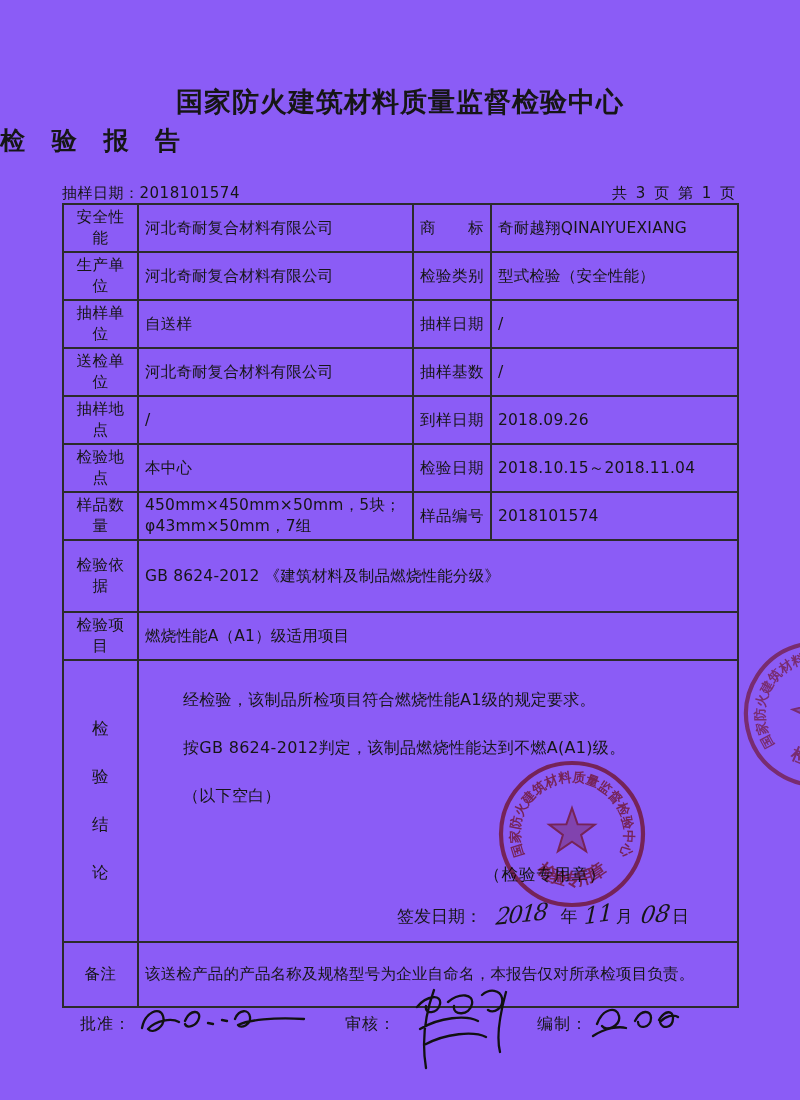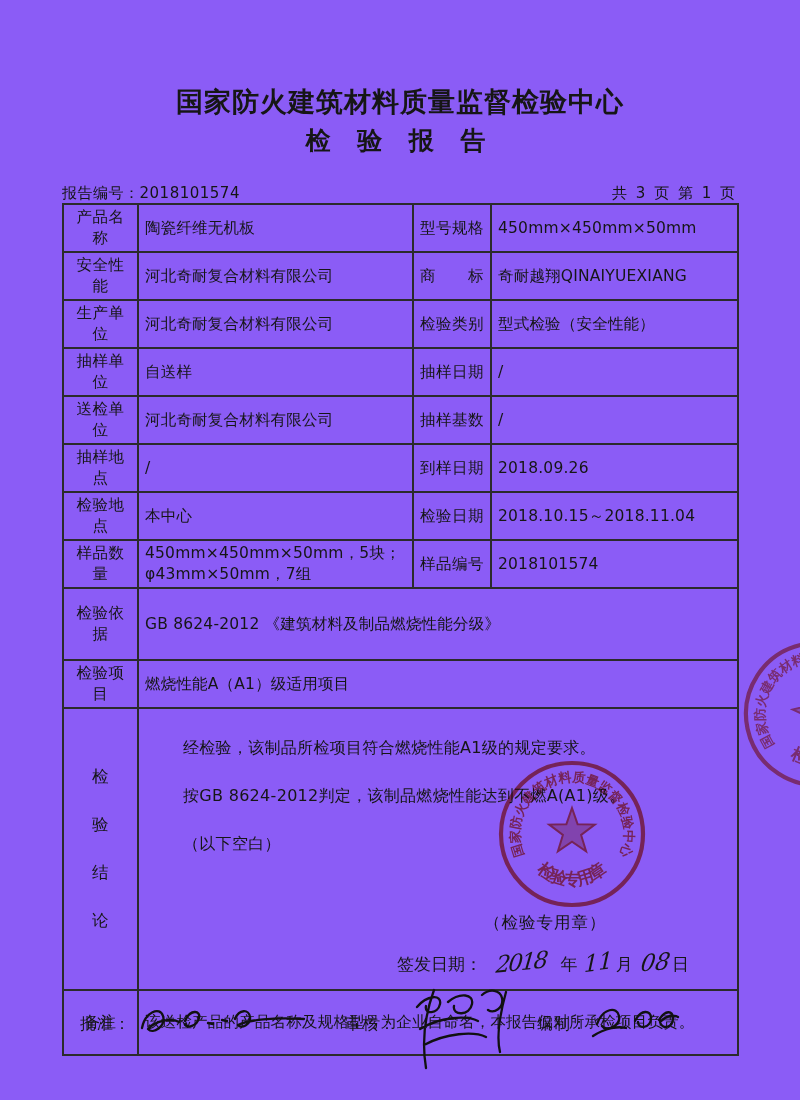--- a/index.html
+++ b/index.html
@@ -9,21 +9,21 @@
     background:#8b5cf6; overflow:hidden;
     font-family:"DejaVu Sans", sans-serif; color:#1c1c1c;
   }
   
   .org-title {
     position:absolute; top:84px; left:0; width:800px;
     text-align:center; font-size:27px; font-weight:bold; letter-spacing:1px; color:#161616;
   }
   .report-title {
     position:absolute; top:124px; left:0; width:800px;
-    text-align:center; font-size:25px; font-weight:bold; letter-spacing:9px; color:#161616;
+    text-align:left; font-size:25px; font-weight:bold; letter-spacing:9px; color:#161616;
   }
   .meta-row {
     position:absolute; top:179px; left:62px; width:675px; height:24px;
     display:flex; justify-content:space-between; align-items:flex-end;
     font-size:15px; color:#151515;
   }
   .meta-left { letter-spacing:0.5px; }
   .meta-right { letter-spacing:2px; font-weight:500;margin-left:38px; }
   
   table.report {
@@ -59,38 +59,32 @@
 </style>
 </head>
 <body>
 
 <div class="page">
 
   <div class="org-title">国家防火建筑材料质量监督检验中心</div>
   <div class="report-title">检 验 报 告</div>
 
   <div class="meta-row">
-    <span class="meta-left"><span>报告编号：</span><span>2018101574</span></span>
+    <span class="meta-left"><span>抽样日期：</span><span>2018101574</span></span>
     <span class="meta-right">共 3 页 第 1 页</span>
   </div>
 
   <table class="report">
     <colgroup>
         <col style="width:75px">
         <col style="width:275px">
         <col style="width:78px">
         <col style="width:247px">
       </colgroup>
     <tbody>
-        <tr style="height:41px">
-      <td class="lab">产品名称</td>
-      <td class="val">陶瓷纤维无机板</td>
-      <td class="lab">型号规格</td>
-      <td class="val">450mm×450mm×50mm</td>
-    </tr>
     <tr style="height:43px">
       <td class="lab">安全性能</td>
       <td class="val">河北奇耐复合材料有限公司</td>
       <td class="lab">商　　标</td>
       <td class="val">奇耐越翔QINAIYUEXIANG</td>
     </tr>
     <tr style="height:42px">
       <td class="lab">生产单位</td>
       <td class="val">河北奇耐复合材料有限公司</td>
       <td class="lab">检验类别</td>

